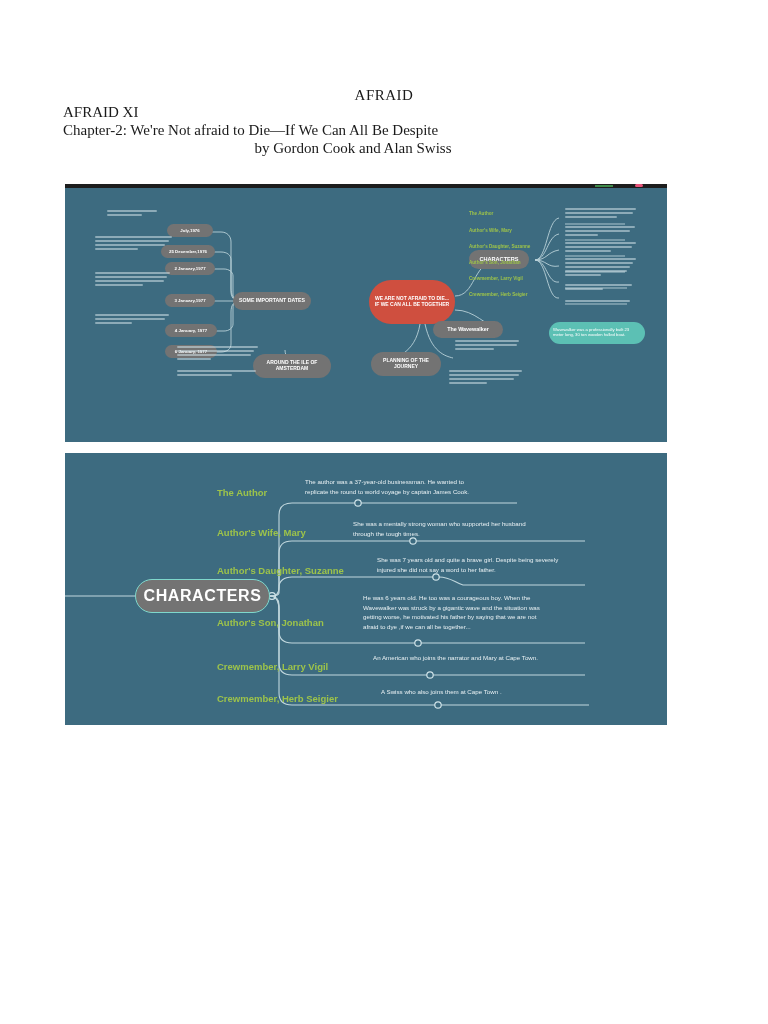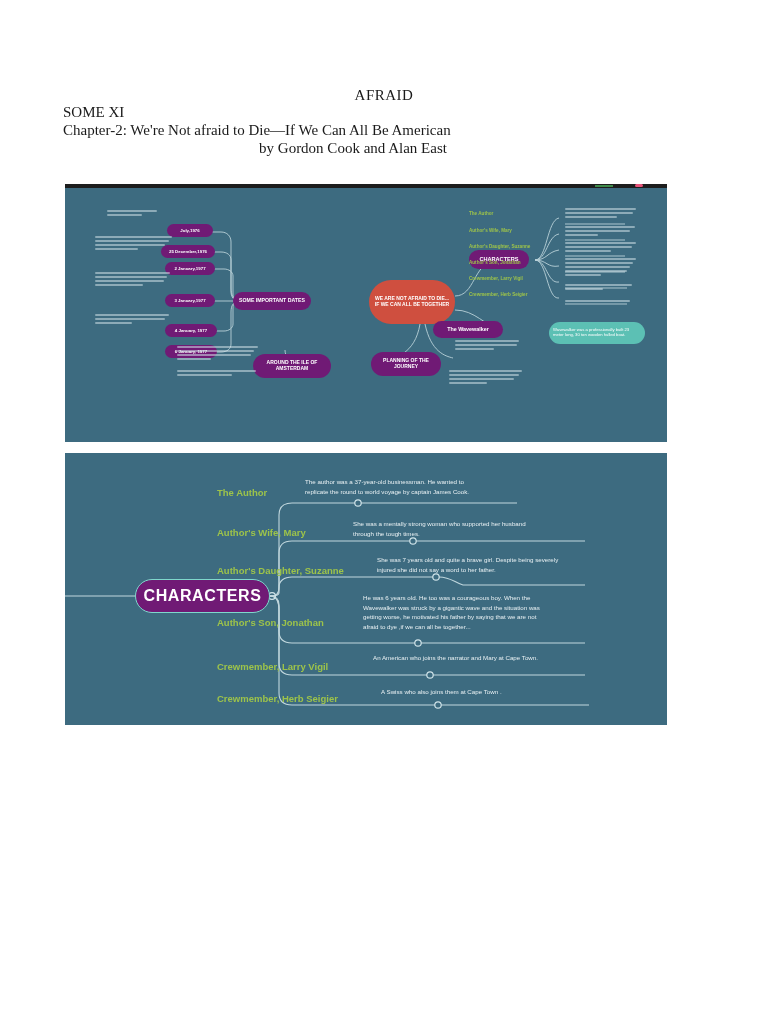--- a/index.html
+++ b/index.html
@@ -22,21 +22,21 @@
   .panel{
     position:absolute;background:#3d6b80;overflow:hidden;
     font-family:"Liberation Sans", sans-serif;
   }
   .panel .topstrip{position:absolute;left:0;top:0;width:100%;height:4px;background:#1d1d1d;}
   .panel .topstrip .greendot{position:absolute;right:54px;top:1px;width:18px;height:2px;background:#3f8a4a;}
   .panel .topstrip .pinkdot{position:absolute;right:24px;top:0px;width:8px;height:3px;background:#e8537a;border-radius:2px;}
 
   
   .pill{
-    position:absolute;background:#701a75;color:#ffffff;border-radius:999px;
+    position:absolute;background:#737373;color:#ffffff;border-radius:999px;
     display:flex;align-items:center;justify-content:center;text-align:center;
     font-weight:bold;box-sizing:border-box;line-height:1.15;
   }
   .pill.teal{background:#5cc0b4;color:#ffffff;}
   .pill.dark{background:#cf4f3f;}
   .pill.outlined{border:1.5px solid #7fd8cc;}
 
   
   .wires{position:absolute;left:0;top:0;}
   .label-green{position:absolute;color:#9dc34a;font-weight:bold;}
@@ -48,23 +48,23 @@
 
   
   #panel-one{left:65px;top:184px;width:602px;height:258px;}
   #panel-two{left:65px;top:453px;width:602px;height:272px;}
 </style>
 </head>
 <body>
 
 <div class="doc-header">
   <div class="hdr-title">AFRAID</div>
-  <div class="hdr-class">SOME XI</div>
-  <div class="hdr-chapter">Chapter-2: We're Not afraid to Die—If We Can All Be American</div>
-  <div class="hdr-author">by Gordon Cook and Alan East</div>
+  <div class="hdr-class">AFRAID XI</div>
+  <div class="hdr-chapter">Chapter-2: We're Not afraid to Die—If We Can All Be Despite</div>
+  <div class="hdr-author">by Gordon Cook and Alan Swiss</div>
 </div>
 
 <div class="panel" id="panel-one">
   <div class="topstrip">
     <span class="greendot"></span>
     <span class="pinkdot"></span>
   </div>
 
   <svg class="wires" width="602" height="258">
     <g fill="none" stroke="#cfe3e8" stroke-width="0.9" opacity="0.85">

